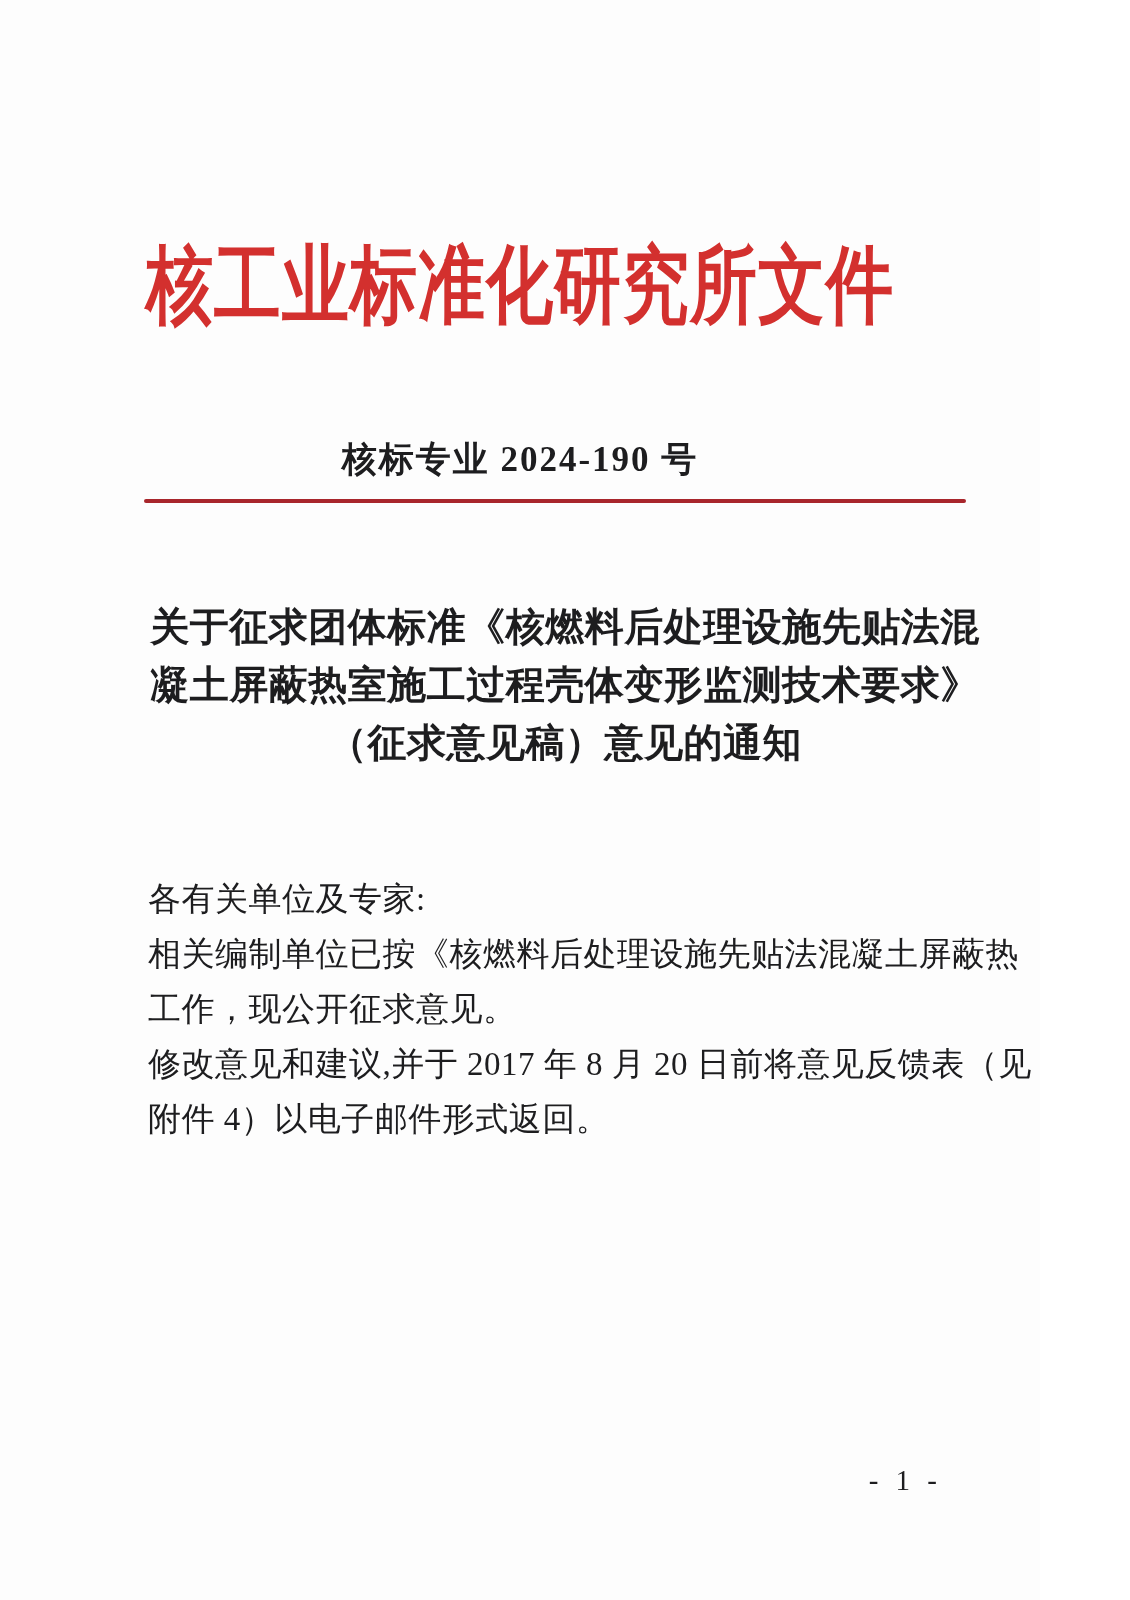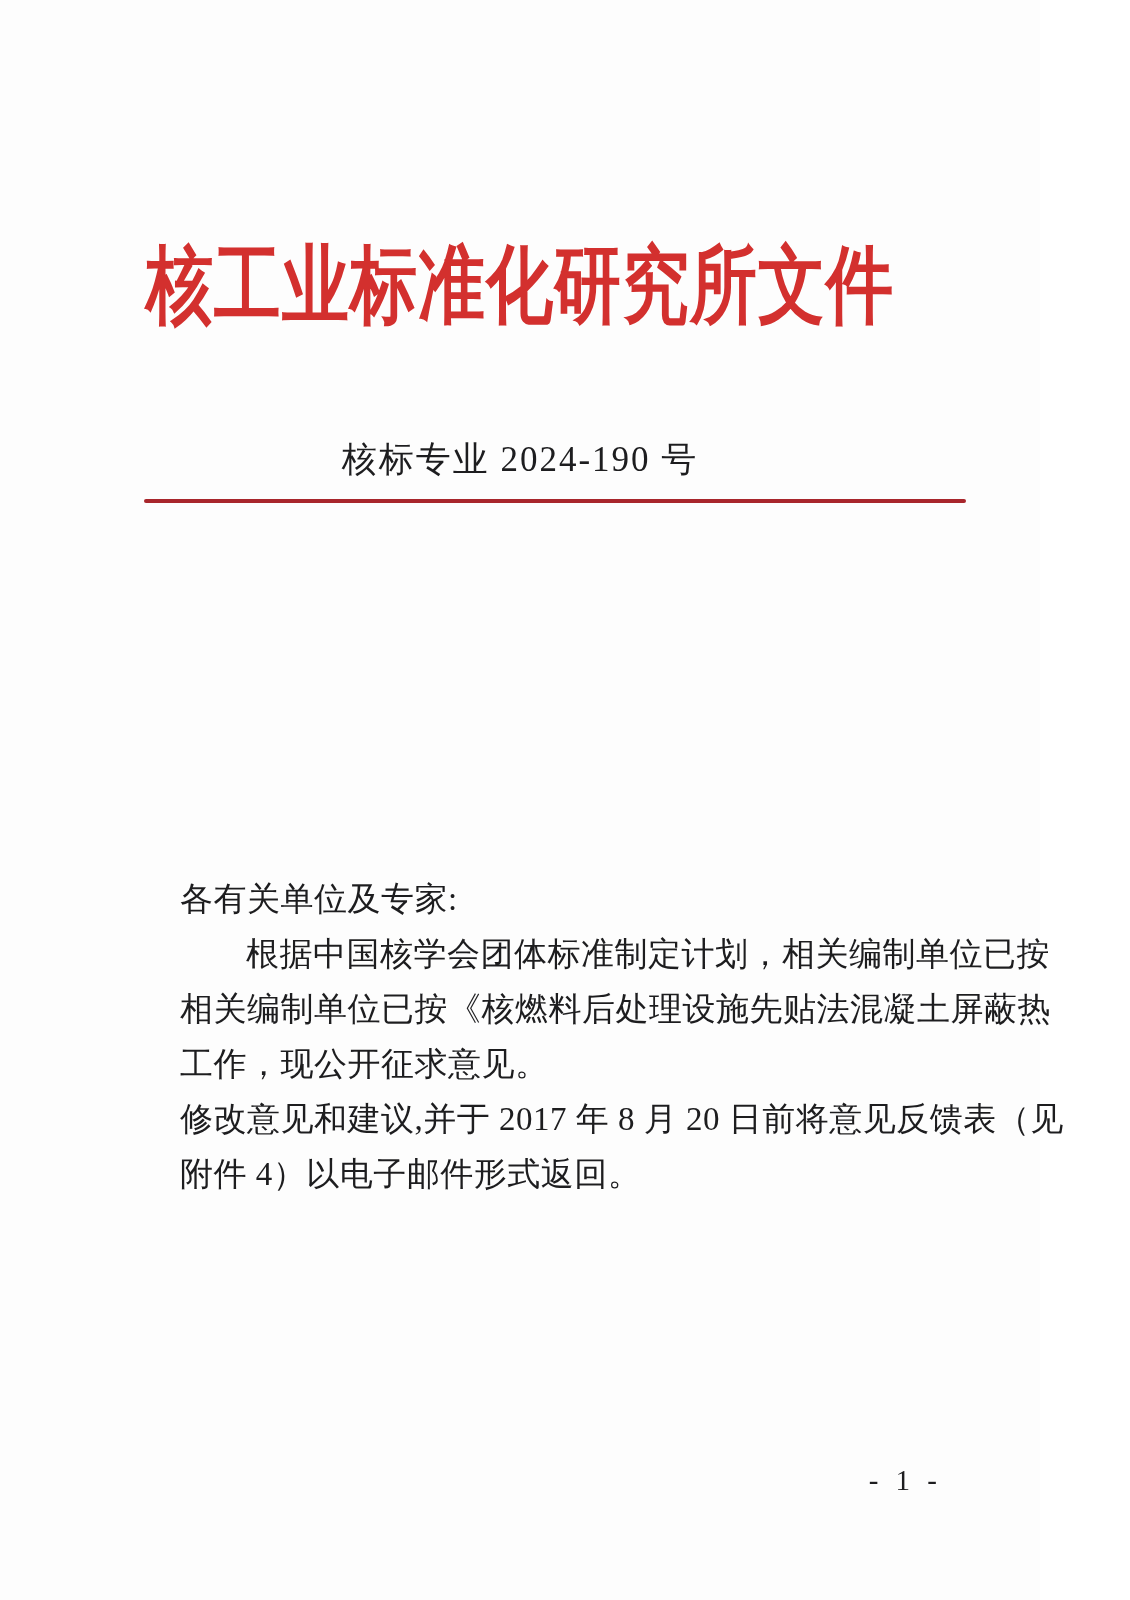--- a/index.html
+++ b/index.html
@@ -45,20 +45,21 @@
   .doc-number {
     position: absolute;
     top: 440px;
     left: 0;
     width: 100%;
     text-align: center;
     font-size: 35px;
     line-height: 40px;
     letter-spacing: 2px;
     color: var(--text, #1d1d1f);
+    font-weight: bold;
   }
   
   .red-rule {
     position: absolute;
     top: 499px;
     left: 144px;
     width: 822px;
     height: 4px;
     background: var(--rule-red, #a8262c);
     border-radius: 2px;
@@ -82,21 +83,20 @@
     top: 872px;
     left: 148px;
     width: 824px;
     font-size: 33px;
     line-height: 55px;
     color: var(--text, #1d1d1f);
   }
   .body-line {
     white-space: nowrap;
     letter-spacing: 0.5px;
-    margin-left: 32px;
   }
   .body-line.indent {
     padding-left: 66px;
   }
   
   .page-number {
     position: absolute;
     top: 1464px;
     left: 0;
     width: 942px;
@@ -110,24 +110,28 @@
 <body>
 
 <div class="page">
 
   <h1 class="red-head">核工业标准化研究所文件</h1>
 
   <div class="doc-number">核标专业 2024-190 号</div>
 
   <div class="red-rule"></div>
 
+  <div class="notice-title">
+    <div>关于征求团体标准《核燃料后处理设施先贴法混</div>
+    <div>凝土屏蔽热室施工过程壳体变形监测技术要求》</div>
+    <div>（征求意见稿）意见的通知</div>
+  </div>
 
   <div class="body-block">
     <div class="body-line">各有关单位及专家:</div>
-    <div class="body-line indent">根据中国核学会团体标准制定计划，相关编制单位已按</div>
     <div class="body-line">相关编制单位已按《核燃料后处理设施先贴法混凝土屏蔽热</div>
     <div class="body-line">工作，现公开征求意见。</div>
     <div class="body-line">修改意见和建议,并于 2017 年 8 月 20 日前将意见反馈表（见</div>
     <div class="body-line">附件 4）以电子邮件形式返回。</div>
   </div>
 
   <div class="page-number">- 1 -</div>
 
 </div>
 

